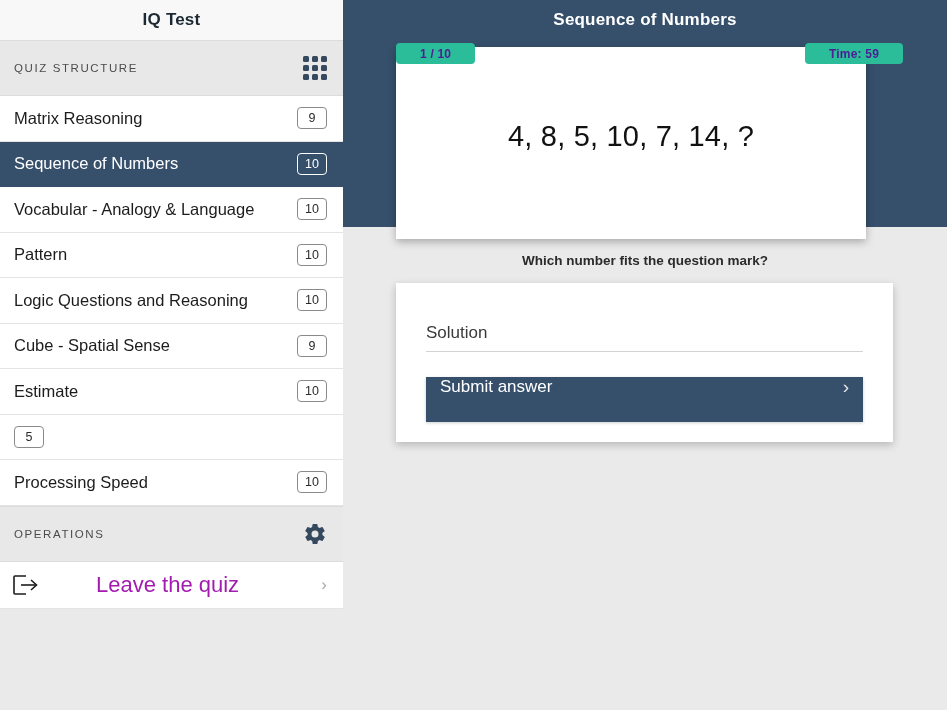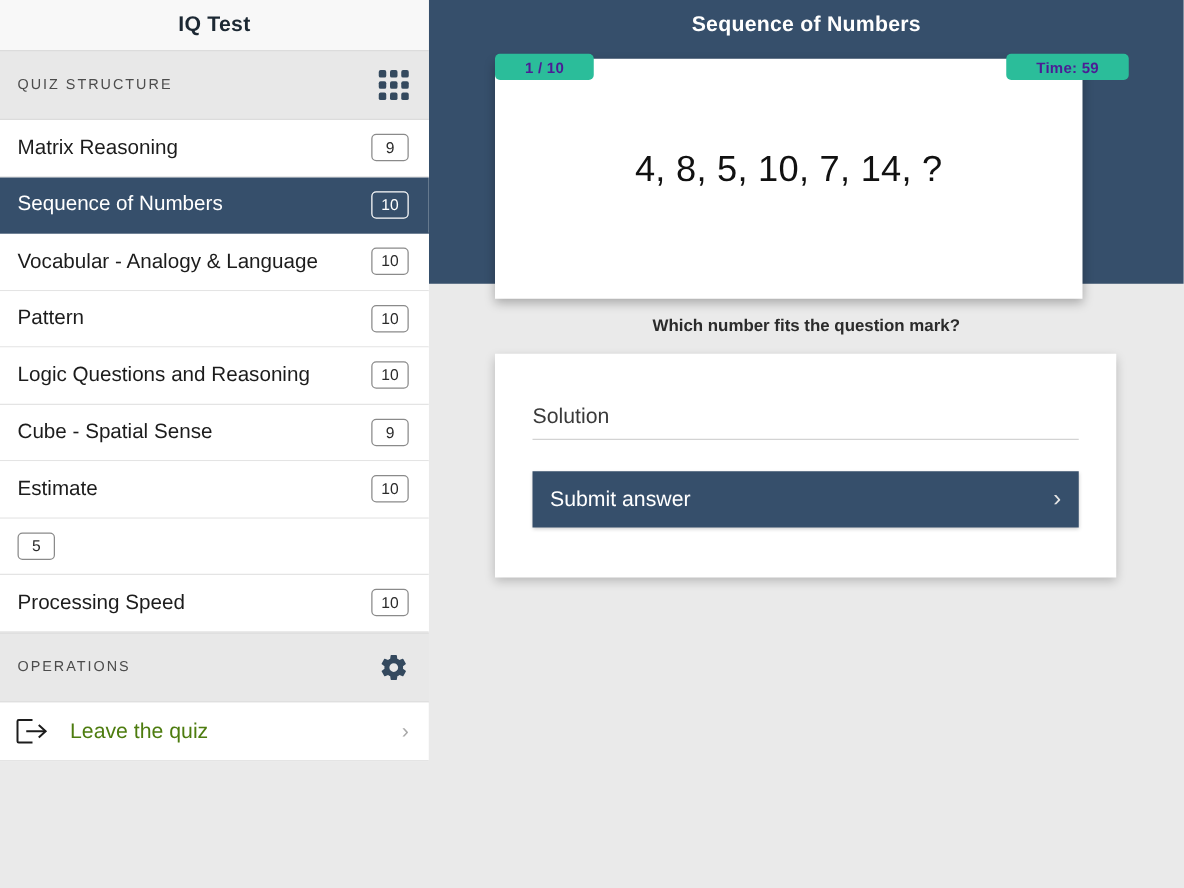--- a/index.html
+++ b/index.html
@@ -66,21 +66,21 @@
   .ops-list { background: #fff; }
   .ops-item {
     height: 47px;
     display: flex; align-items: center;
     padding: 0 16px 0 12px;
     background: #fff;
     border-bottom: 1px solid #e4e4e4;
     cursor: pointer;
   }
   .ops-item .exit-icon { width: 28px; height: 22px; margin-right: 16px; flex: 0 0 28px; }
-  .ops-item .name { font-size: 17px; color: #4d7c0f; flex: 1; }
+  .ops-item .name { font-size: 22px; color: #a21caf; flex: 1; margin-left: 40px; }
   .ops-item .chev { color: #a8a8a8; font-size: 17px; line-height: 1; }
 
   .sidebar-filler { flex: 1; background: #eaeaea; }
 
   
   .main { position: relative; flex: 1; height: 710px; background: #eaeaea; }
   .header-band {
     position: absolute; top: 0; left: 0; right: 0; height: 227px;
     background: #364f6b;
   }
@@ -114,35 +114,35 @@
   .badge.timer { left: 462px; }
 
   .q-prompt {
     position: absolute; left: 0; right: 0; top: 253px;
     text-align: center;
     font-size: 13.5px; font-weight: bold; color: #2b2b2b;
   }
 
   .a-card {
     position: absolute; left: 53px; top: 283px;
-    width: 497px; height: 179px;
+    width: 497px; height: 159px;
     background: #fff;
     box-shadow: 0 3px 8px rgba(0,0,0,.22);
   }
   .sol-field {
     position: absolute; left: 30px; top: 40px; width: 437px;
     border-bottom: 1px solid #d3d3d3;
     padding-bottom: 8px;
   }
   .sol-field .ph { font-size: 17px; color: #3a3a3a; }
   .submit-btn {
     position: absolute; left: 30px; top: 94px;
     width: 437px; height: 45px;
     background: #364f6b;
-    display: flex; align-items: center; justify-content: space-between;
+    display: flex; justify-content: space-between;
     padding: 0 14px 0 14px;
     cursor: pointer;
     box-shadow: 0 1px 3px rgba(0,0,0,.2);
     gap: 36px;
   }
   .submit-btn .lbl { color: #fff; font-size: 17px; }
   .submit-btn .chev { color: #e6e6e6; font-size: 19px; line-height: 1; }
 </style>
 </head>
 <body>

